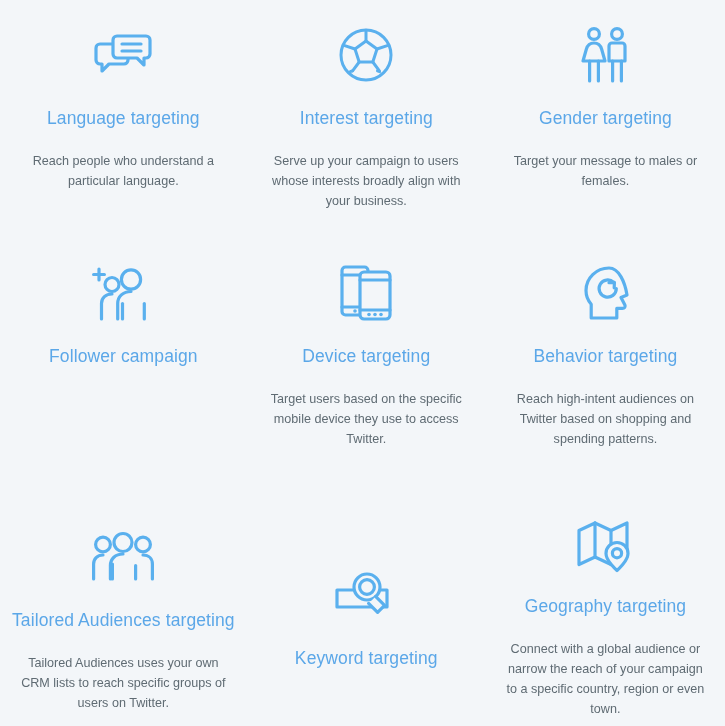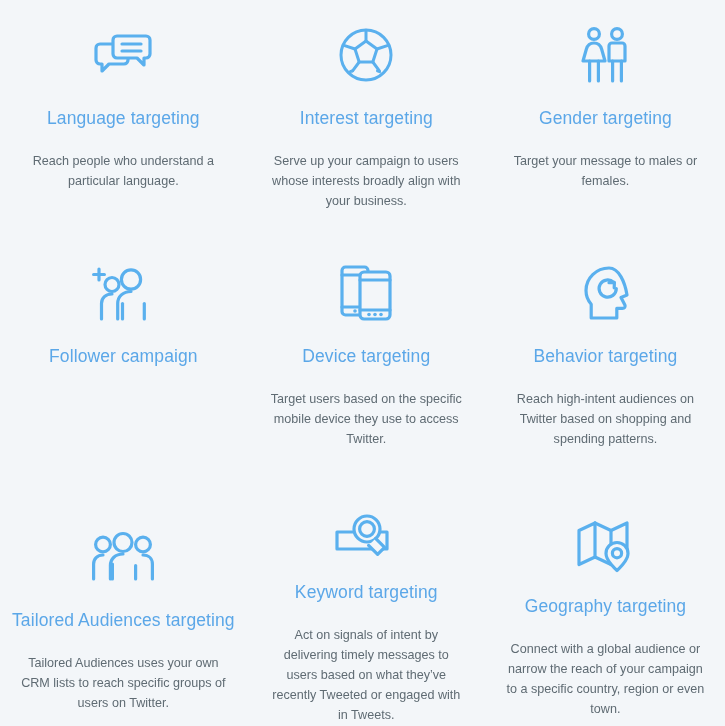--- a/index.html
+++ b/index.html
@@ -178,21 +178,20 @@
   <div class="card row3">
     <span class="icon-wrap">
       <svg width="62" height="46" viewBox="0 0 62 46" fill="none" stroke="#5ab0ee" stroke-width="3.2" stroke-linecap="round" stroke-linejoin="round">
         <path d="M2 18h50v17H2z"></path>
         <circle cx="32" cy="15" r="13" fill="#f3f6f9"></circle>
         <circle cx="32" cy="15" r="7.4"></circle>
         <path d="M40.6 24.4l9 9-7 7-9-9" fill="#f3f6f9"></path>
       </svg>
     </span>
     <h3 class="card-title">Keyword targeting</h3>
-    <p class="card-desc">Act on signals of intent by delivering timely messages to users based on what they’ve recently Tweeted or engaged with in Tweets.</p>
   </div>
 
   <div class="card row3">
     <span class="icon-wrap">
       <svg width="56" height="54" viewBox="0 0 56 54" fill="none" stroke="#5ab0ee" stroke-width="3.2" stroke-linecap="round" stroke-linejoin="round">
         <path d="M2 10.5L18 3v34L2 44.5v-34z"></path>
         <path d="M18 3l16 7.5v34L18 37"></path>
         <path d="M34 10.5L50 3v34l-16 7.5"></path>
         <path d="M40 22.5a11 11 0 0 0-11 11c0 7.6 11 17 11 17s11-9.4 11-17a11 11 0 0 0-11-11z" fill="#f3f6f9"></path>
         <circle cx="40" cy="33.2" r="4.6"></circle>

